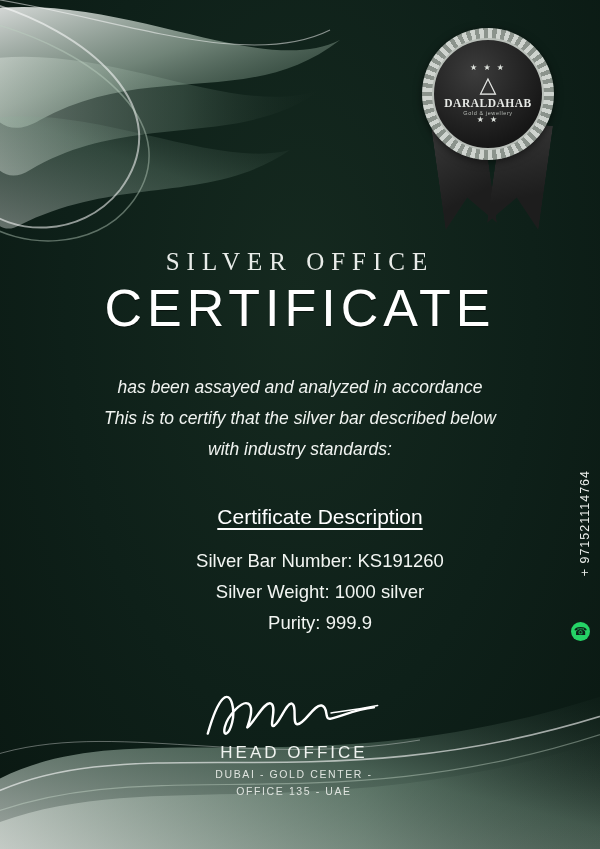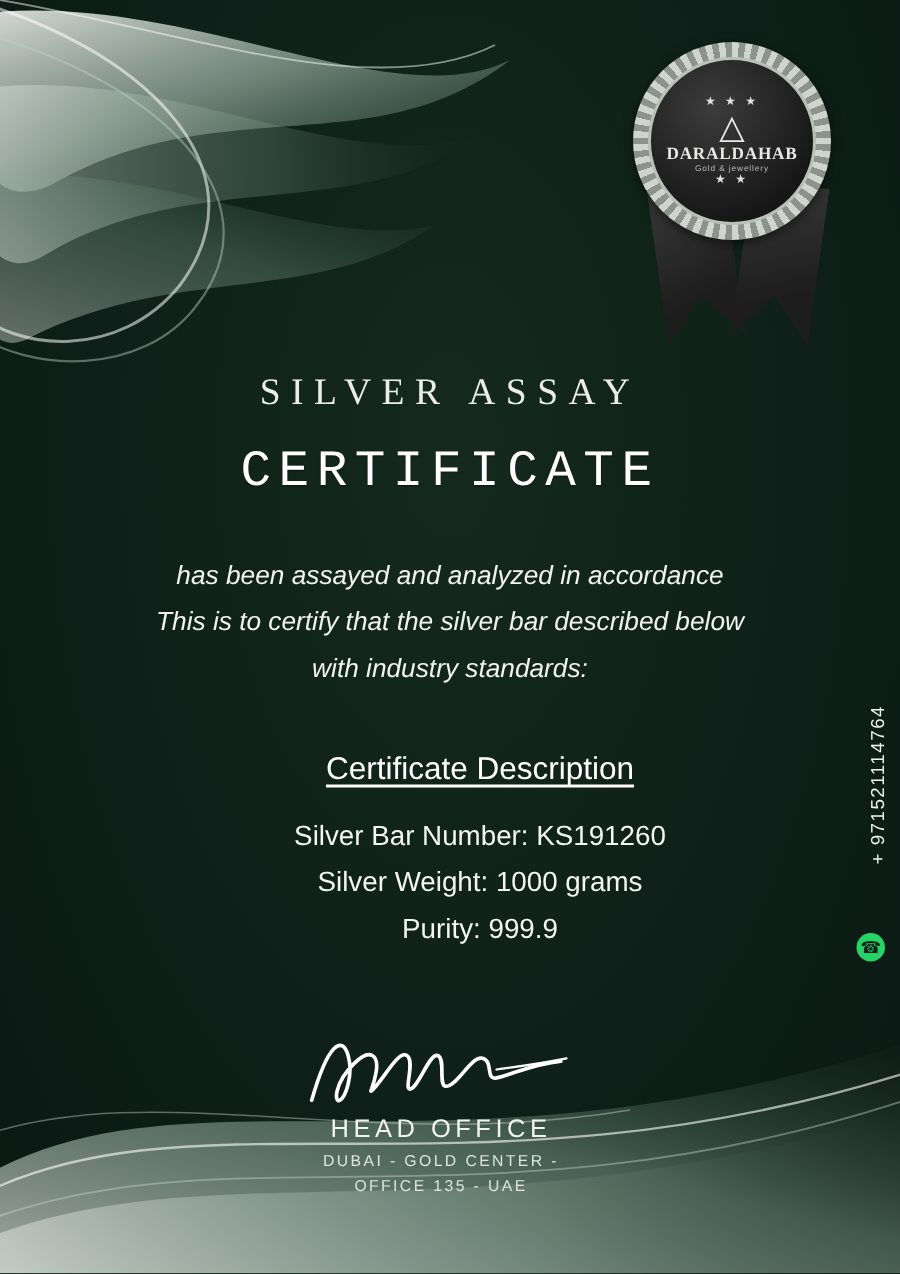--- a/index.html
+++ b/index.html
@@ -70,24 +70,24 @@
     color: #eef1ee;
   }
   .title-small {
     font-family: "Liberation Serif", serif;
     font-size: 25px;
     letter-spacing: 7px;
     color: #e9ece9;
     font-weight: normal;
   }
   .title-big {
-    font-family: Liberation Mono, monospace;
-    font-size: 34px;
+    font-family: Liberation Sans, sans-serif;
+    font-size: 52px;
     letter-spacing: 5px;
-    margin-top: 20px;
+    margin-top: 2px;
     color: #ffffff;
     font-weight: normal;
     text-shadow: 0 1px 1px rgba(0,0,0,.5);
   }
   .intro {
     margin-top: 34px;
     font-style: italic;
     font-size: 17.5px;
     line-height: 31px;
     color: #f0f3f0;
@@ -193,34 +193,34 @@
         <span class="seal-stars">★ ★ ★</span>
         <span class="seal-mark">△</span>
         <span class="seal-brand">DARALDAHAB</span>
         <span class="seal-sub">Gold &amp; jewellery</span>
         <span class="seal-stars">★ ★</span>
       </div>
     </div>
   </div>
 
   <div class="content">
-    <div class="title-small">SILVER ASSAY</div>
+    <div class="title-small">SILVER OFFICE</div>
     <div class="title-big">CERTIFICATE</div>
 
     <div class="intro">
       <div>has been assayed and analyzed in accordance</div>
       <div>This is to certify that the silver bar described below</div>
       <div>with industry standards:</div>
     </div>
 
     <div class="desc-heading">Certificate Description</div>
 
     <div class="detail-list">
       <div class="detail-item">Silver Bar Number: KS191260</div>
-      <div class="detail-item">Silver Weight: 1000 grams</div>
+      <div class="detail-item">Silver Weight: 1000 silver</div>
       <div class="detail-item">Purity: 999.9</div>
     </div>
   </div>
 
   <div class="side-phone">+ 971521114764</div>
   <div class="wa-badge">☎</div>
 
   <div class="sign-block">
     <svg class="signature" viewBox="0 0 220 60">
       <path d="M18,52 C30,10 40,6 44,20 C48,34 42,50 38,52 C34,54 34,40 48,26 C60,14 66,20 64,32 C62,44 58,48 62,44 C70,36 80,16 86,20 C92,24 84,44 88,44 C94,44 102,18 108,20 C114,22 108,42 114,42 C122,42 132,20 140,22 C148,24 142,38 150,36 C160,34 176,26 196,24" fill="none" stroke="#ffffff" stroke-width="2.6" stroke-linecap="round" stroke-linejoin="round"></path>

